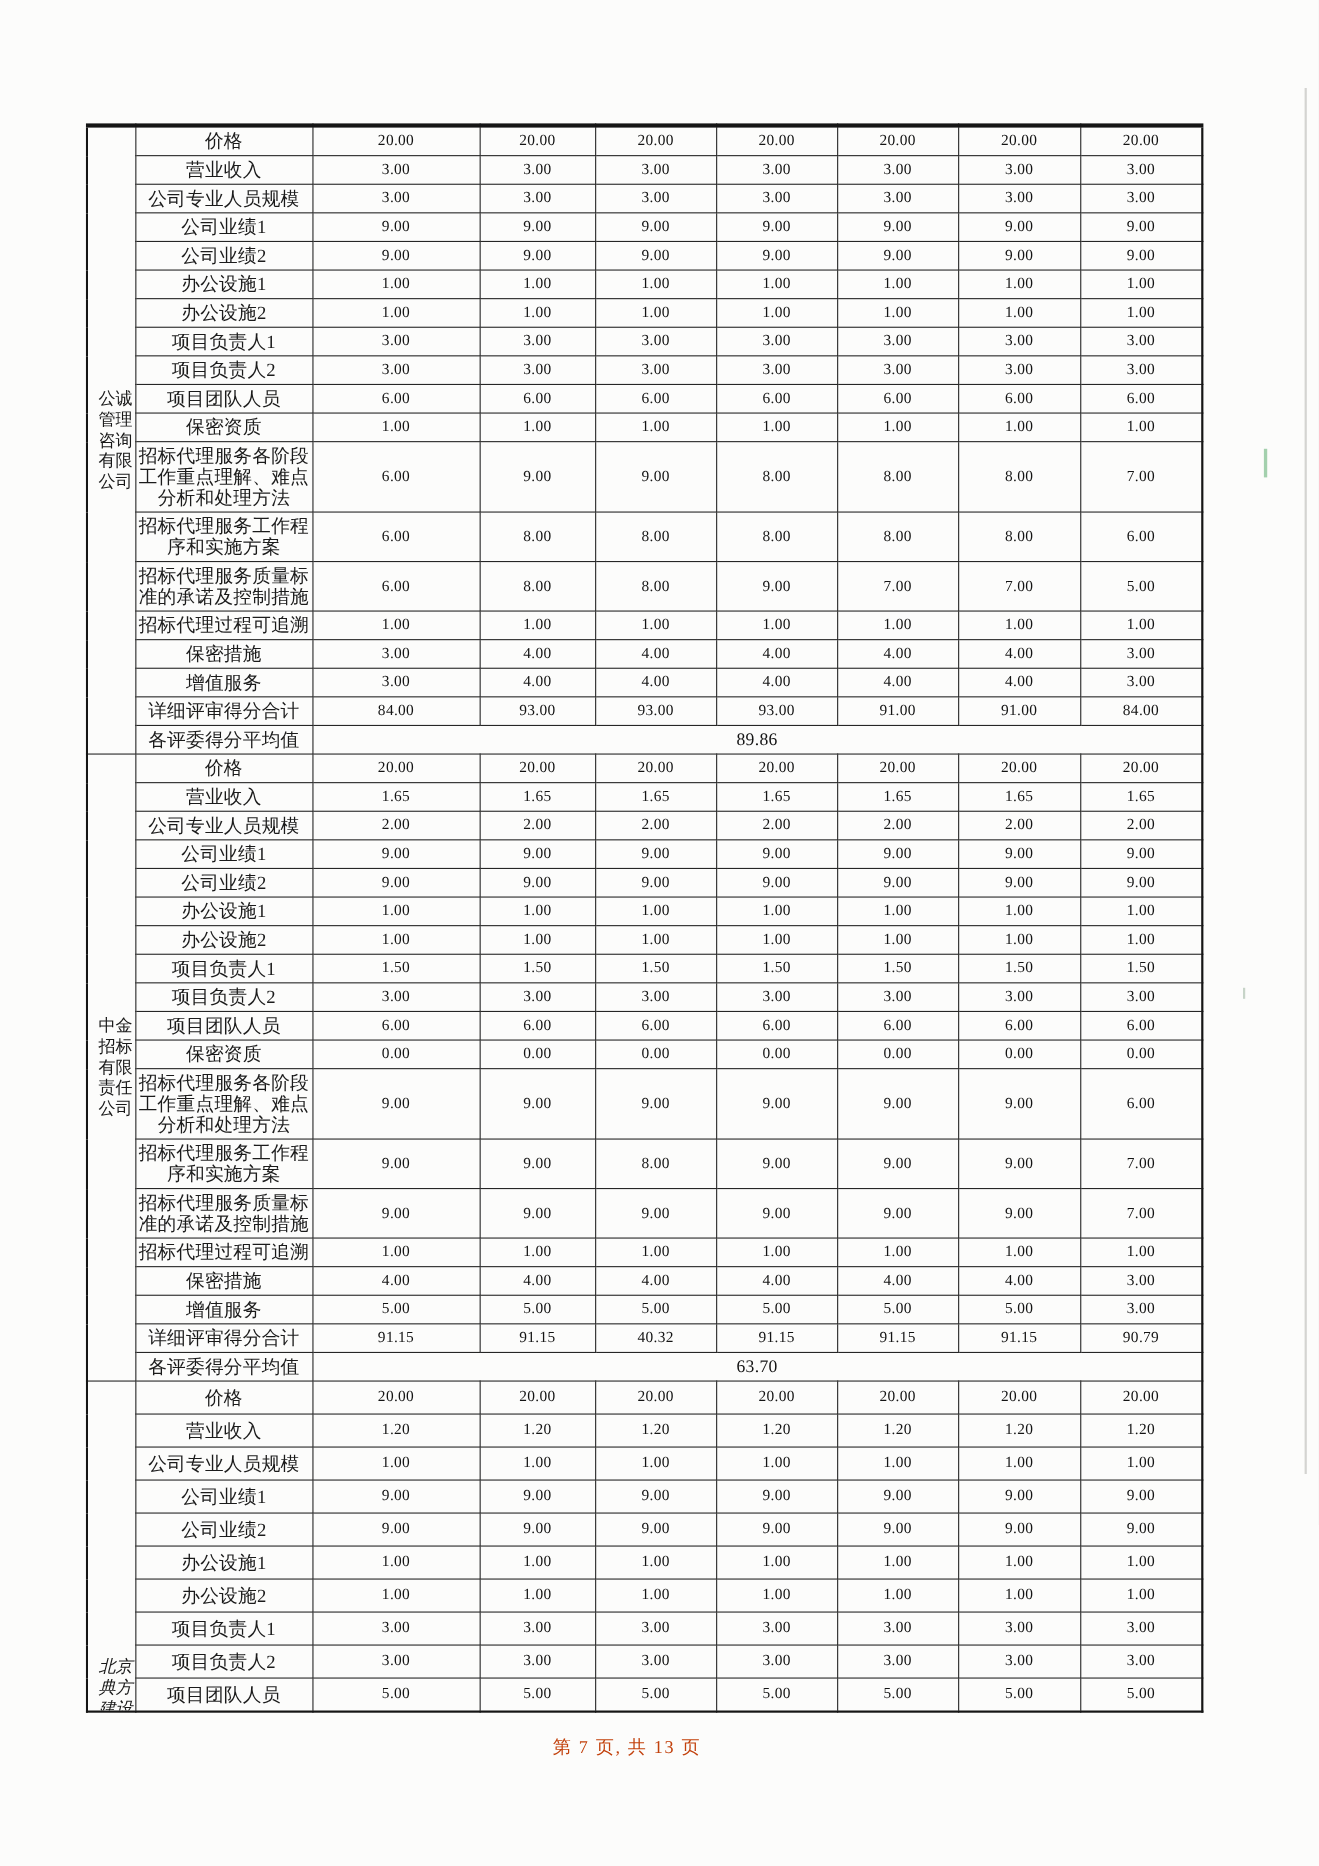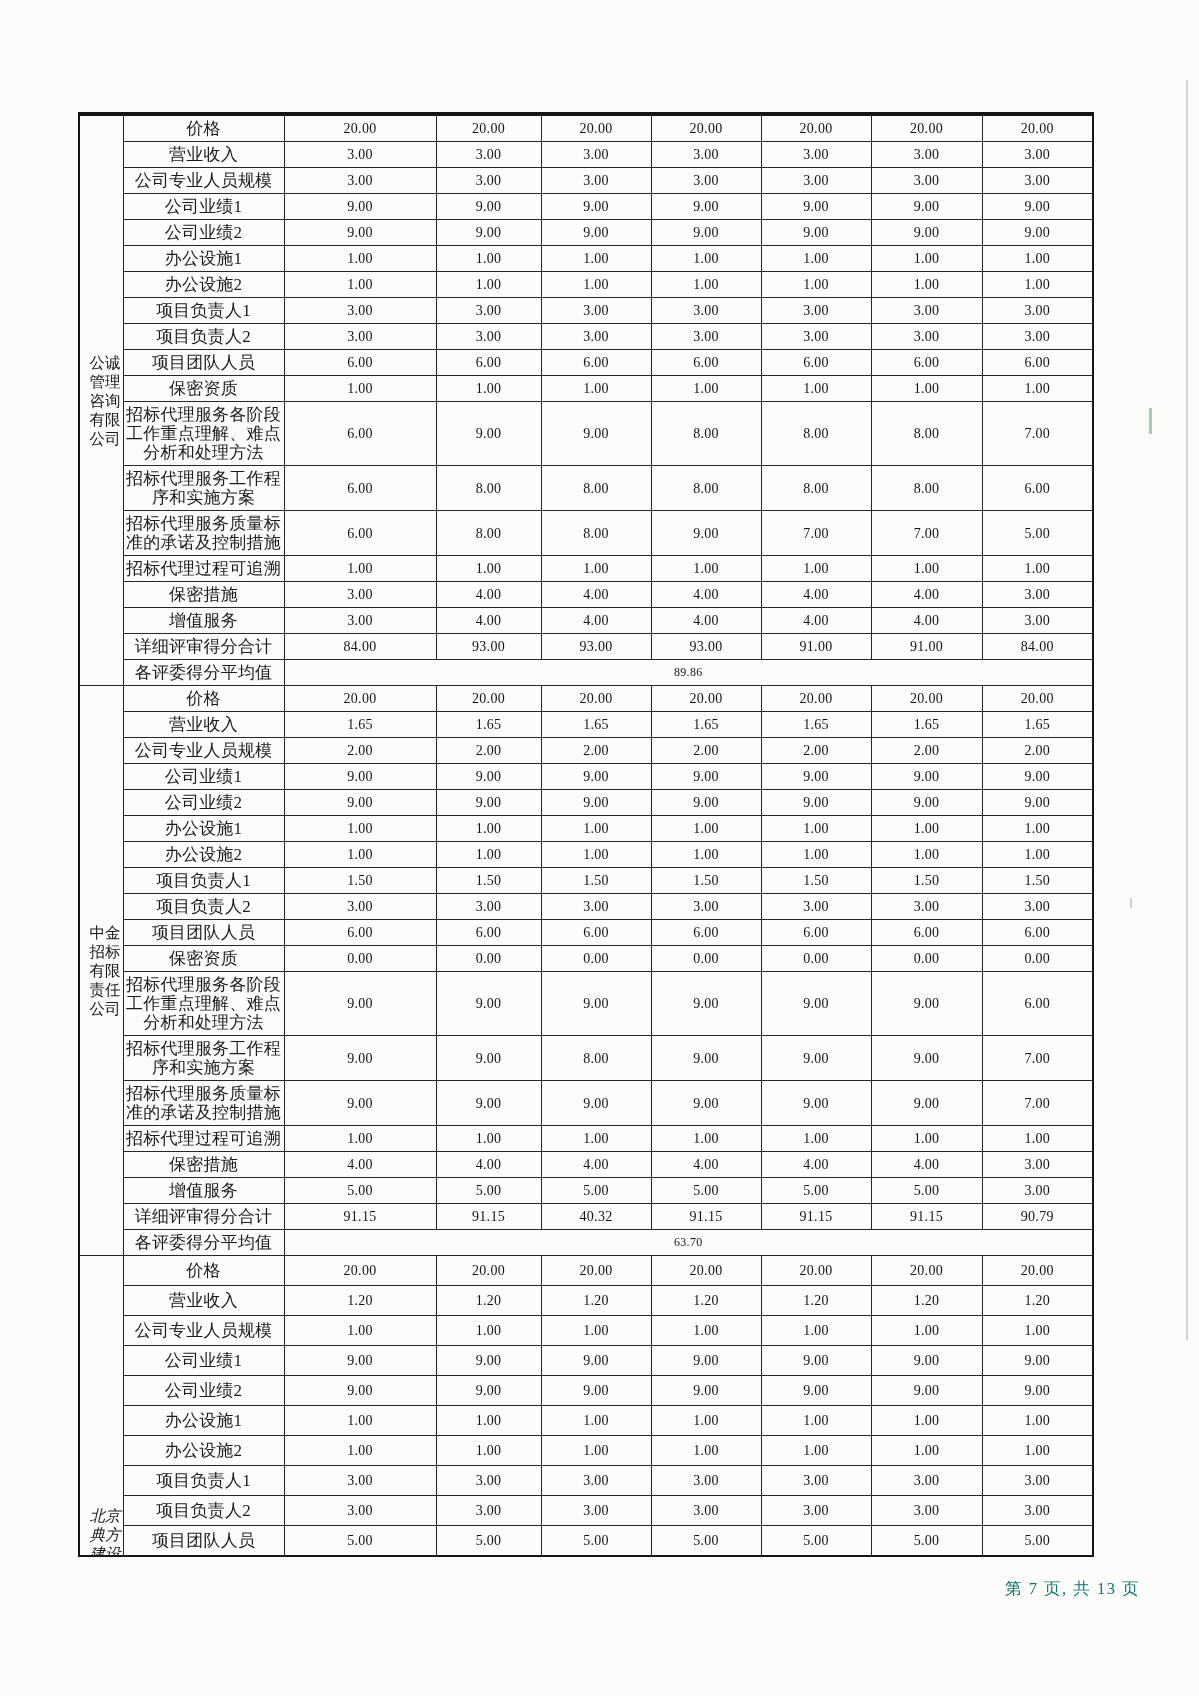--- a/index.html
+++ b/index.html
@@ -63,28 +63,28 @@
     font-size:15.5px;
     line-height:21px;
     padding:2px 1px;
     color:#181818;
   }
   td.company-cell .cline{display:block;text-align:right;}
   td.company-cell.cut{vertical-align:bottom;}
   td.company-cell.cut .cwrap{margin-bottom:-13px;font-style:italic;}
   
   tr.sec2 td{padding-top:5px;padding-bottom:5px;}
-  tr.avg-row td.val{font-size:12px;}
+  tr.avg-row td.val{font-size:16px;}
 
   .footer{
     position:absolute;left:0;top:1578px;width:1140px;
-    text-align:right;
+    text-align:center;
     font-size:16.5px;
     letter-spacing:1.5px;
-    color:#0f766e;
+    color:#c2410c;
   }
 </style>
 </head>
 <body>
 
 <div class="page">
 
   <div class="table-clip">
     <table class="score">
       <colgroup>

